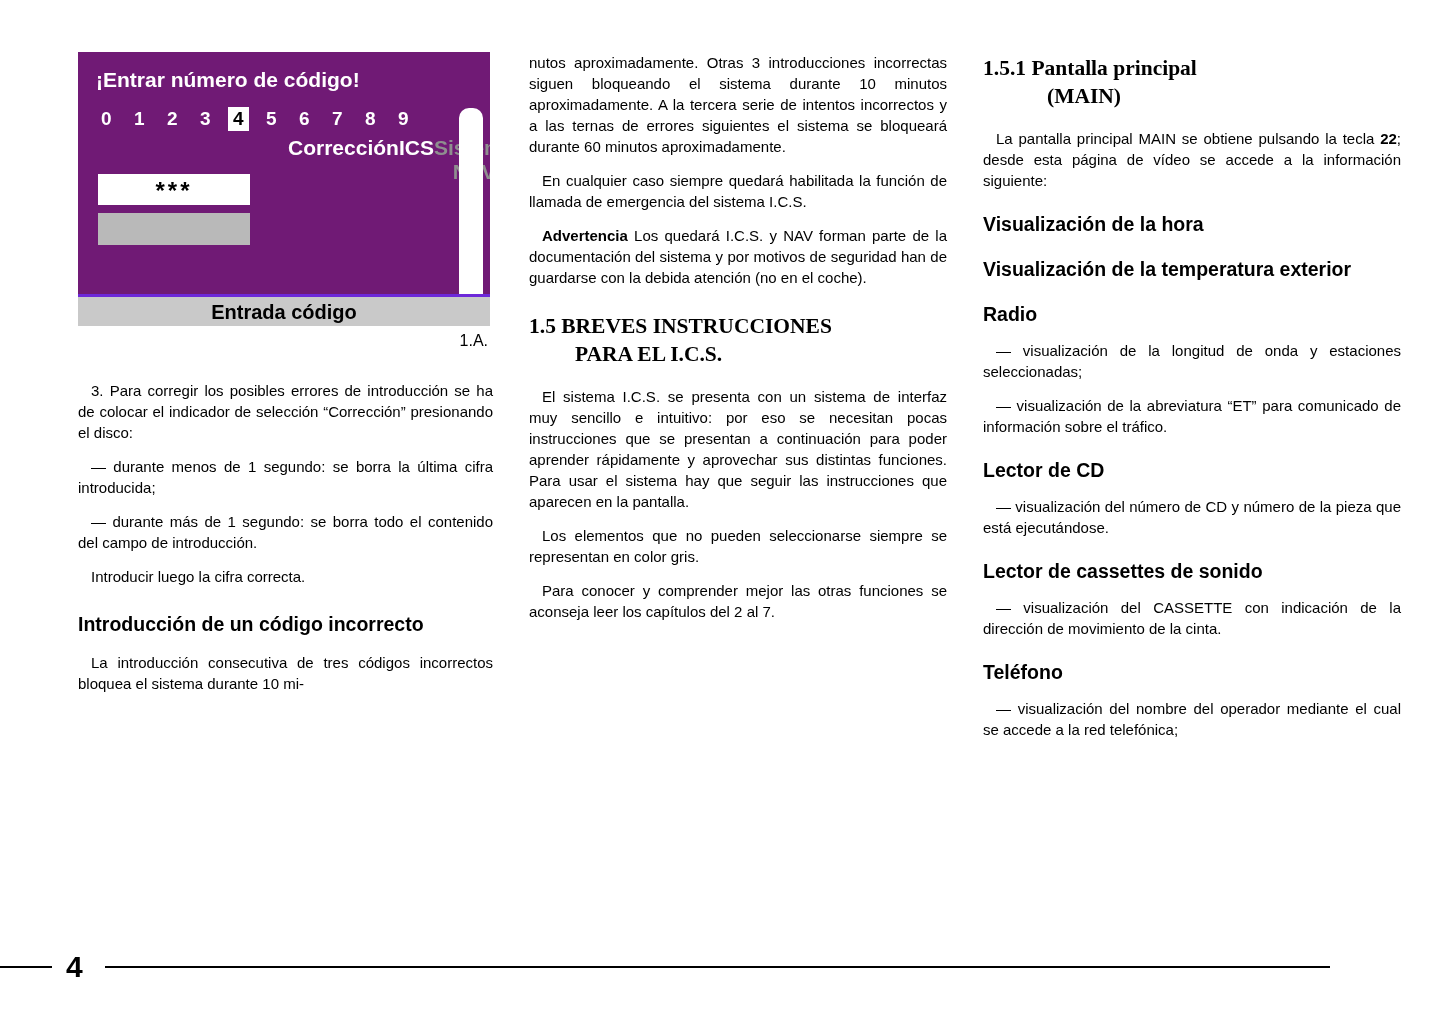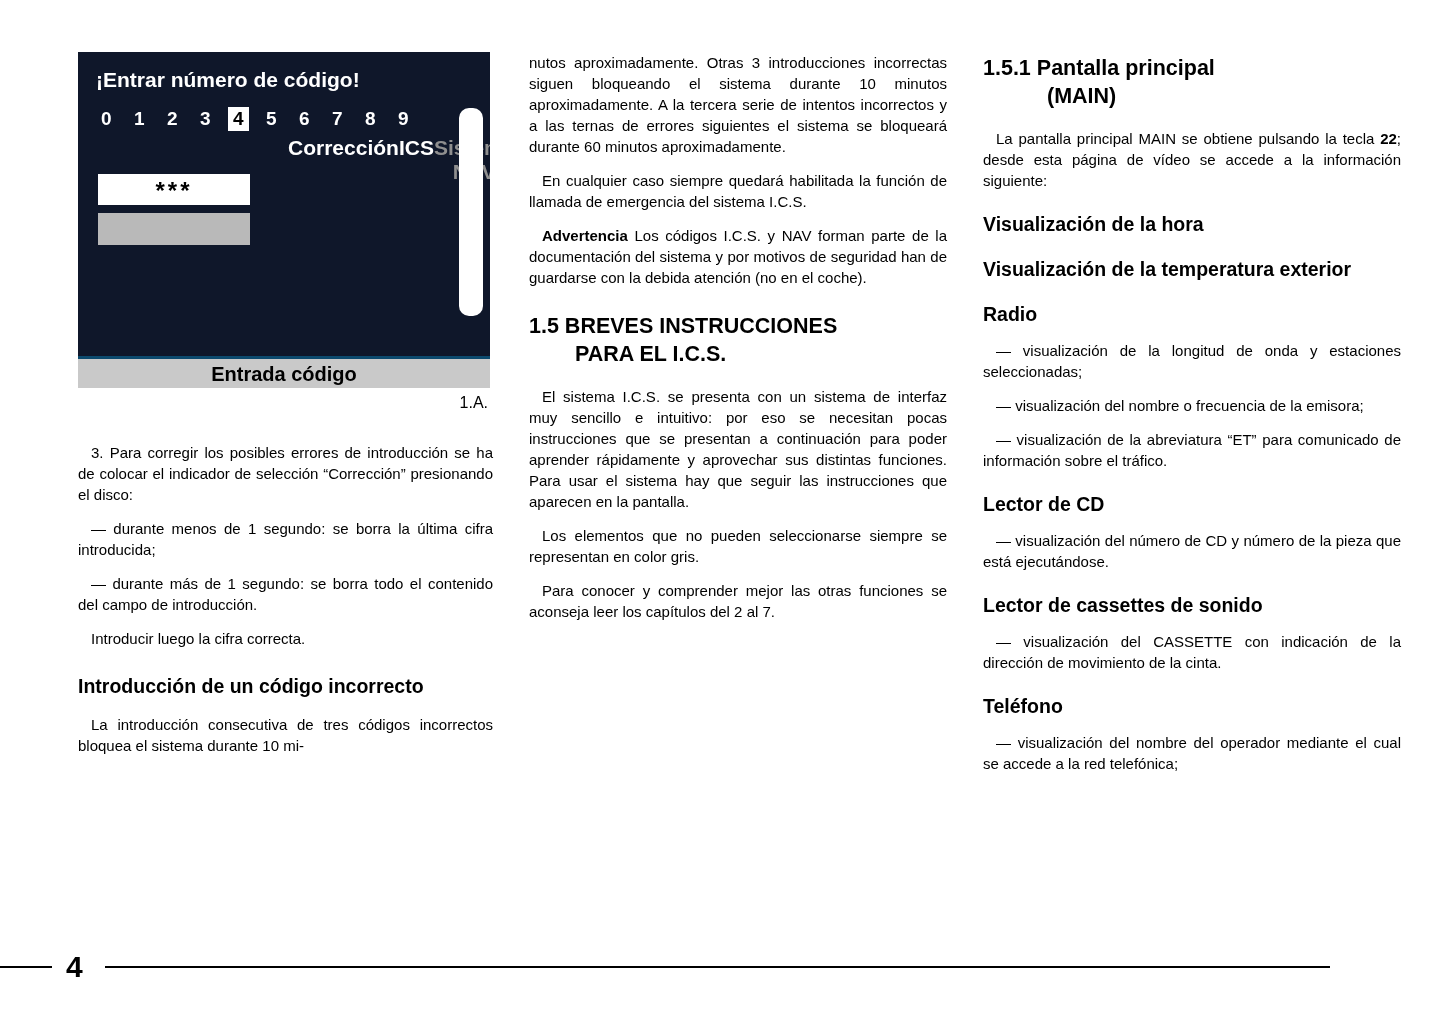--- a/index.html
+++ b/index.html
@@ -26,22 +26,22 @@
     line-height: 21px;
     text-align: justify;
   }
   .indent { text-indent: 13px; }
   b, .bold { font-weight: bold; }
 
   
   .figure-wrap { width: 412px; margin-bottom: 4px; }
   .figure {
     position: relative;
-    width: 412px; height: 336px;
-    background: #0f172a;
+    width: 412px; height: 274px;
+    background: #701a75;
     overflow: hidden;
   }
   .fig-title {
     position: absolute; left: 18px; top: 16px;
     color: #fff; font-weight: bold; font-size: 21px;
   }
   .digits {
     position: absolute; left: 18px; top: 55px;
     display: flex; gap: 0;
     color: #fff; font-weight: bold; font-size: 19px;
@@ -72,39 +72,40 @@
   .fig-scrollbar {
     position: absolute; right: 7px; top: 56px;
     width: 24px; height: 208px;
     background: #ffffff;
     border-radius: 10px;
   }
   .fig-footer {
     position: absolute; left: 0; right: 0; bottom: 0;
     height: 32px;
     background: #c9c9c9;
-    border-top: 3px solid #0c4a6e;
+    border-top: 3px solid #6d28d9;
     color: #000; font-weight: bold; font-size: 20px;
     text-align: center; line-height: 30px;
   }
   .fig-caption {
     text-align: right;
     font-size: 16px;
     margin: 6px 2px 30px 0;
   }
 
   
   .h-col1 {
     font-weight: bold; font-size: 19.5px;
     margin: 26px 0 16px 0;
   }
   .sec-heading {
     font-weight: bold; font-size: 21.5px;
     line-height: 28px;
     margin: 24px 0 18px 0;
+    font-family: Liberation Serif, serif;
   }
   .sec-heading .l2 { padding-left: 46px; display: block; }
   .sec-heading.first { margin-top: 2px; }
   .sec-heading.first .l2 { padding-left: 64px; }
   .subhead {
     font-weight: bold; font-size: 19.5px;
     margin: 22px 0 14px 0;
   }
 
   
@@ -164,21 +165,21 @@
       <p class="indent dash-item">— durante menos de 1 segundo: se borra la última cifra introducida;</p>
       <p class="indent dash-item">— durante más de 1 segundo: se borra todo el contenido del campo de introducción.</p>
       <p class="indent">Introducir luego la cifra correcta.</p>
       <div class="h-col1">Introducción de un código incorrecto</div>
       <p class="indent">La introducción consecutiva de tres códigos incorrectos bloquea el sistema durante 10 mi-</p>
     </div>
 
     <div class="col">
       <p>nutos aproximadamente. Otras 3 introducciones incorrectas siguen bloqueando el sistema durante 10 minutos aproximadamente. A la tercera serie de intentos incorrectos y a las ternas de errores siguientes el sistema se bloqueará durante 60 minutos aproximadamente.</p>
       <p class="indent">En cualquier caso siempre quedará habilitada la función de llamada de emergencia del sistema I.C.S.</p>
-      <p class="indent"><b>Advertencia</b><span> Los códigos I.C.S. y NAV forman parte de la documentación del sistema y por motivos de seguridad han de guardarse con la debida atención (no en el coche).</span></p>
+      <p class="indent"><b>Advertencia</b><span> Los quedará I.C.S. y NAV forman parte de la documentación del sistema y por motivos de seguridad han de guardarse con la debida atención (no en el coche).</span></p>
 
       <div class="sec-heading">
         <span>1.5</span><span> BREVES INSTRUCCIONES</span>
         <span class="l2">PARA EL I.C.S.</span>
       </div>
 
       <p class="indent">El sistema I.C.S. se presenta con un sistema de interfaz muy sencillo e intuitivo: por eso se necesitan pocas instrucciones que se presentan a continuación para poder aprender rápidamente y aprovechar sus distintas funciones. Para usar el sistema hay que seguir las instrucciones que aparecen en la pantalla.</p>
       <p class="indent">Los elementos que no pueden seleccionarse siempre se representan en color gris.</p>
       <p class="indent">Para conocer y comprender mejor las otras funciones se aconseja leer los capítulos del 2 al 7.</p>
     </div>
@@ -189,21 +190,20 @@
         <span class="l2">(MAIN)</span>
       </div>
 
       <p class="indent"><span>La pantalla principal MAIN se obtiene pulsando la tecla </span><b>22</b><span>; desde esta página de vídeo se accede a la información siguiente:</span></p>
 
       <div class="subhead">Visualización de la hora</div>
       <div class="subhead">Visualización de la temperatura exterior</div>
       <div class="subhead">Radio</div>
 
       <p class="indent dash-item">— visualización de la longitud de onda y estaciones seleccionadas;</p>
-      <p class="indent dash-item">— visualización del nombre o frecuencia de la emisora;</p>
       <p class="indent dash-item">— visualización de la abreviatura “ET” para comunicado de información sobre el tráfico.</p>
 
       <div class="subhead">Lector de CD</div>
       <p class="indent dash-item">— visualización del número de CD y número de la pieza que está ejecutándose.</p>
 
       <div class="subhead">Lector de cassettes de sonido</div>
       <p class="indent dash-item">— visualización del CASSETTE con indicación de la dirección de movimiento de la cinta.</p>
 
       <div class="subhead">Teléfono</div>
       <p class="indent dash-item">— visualización del nombre del operador mediante el cual se accede a la red telefónica;</p>

